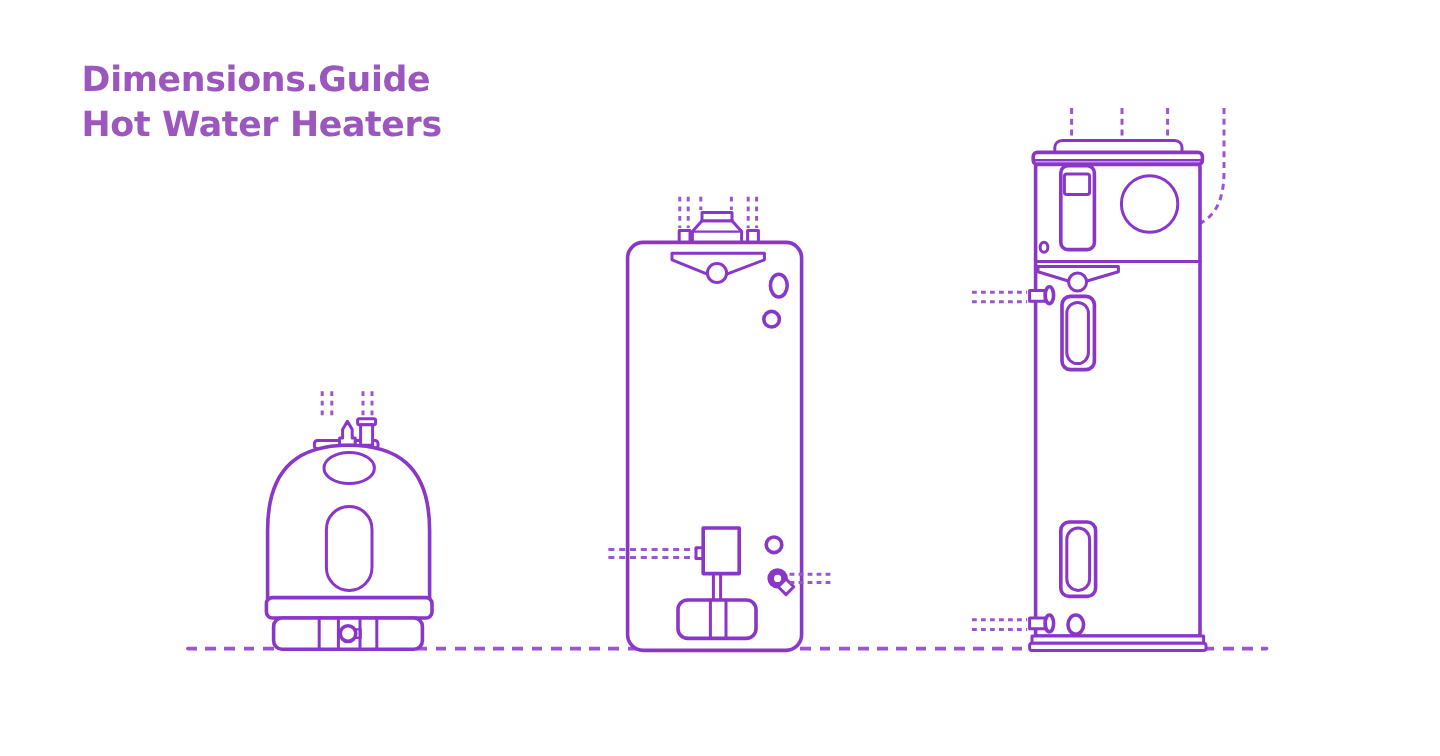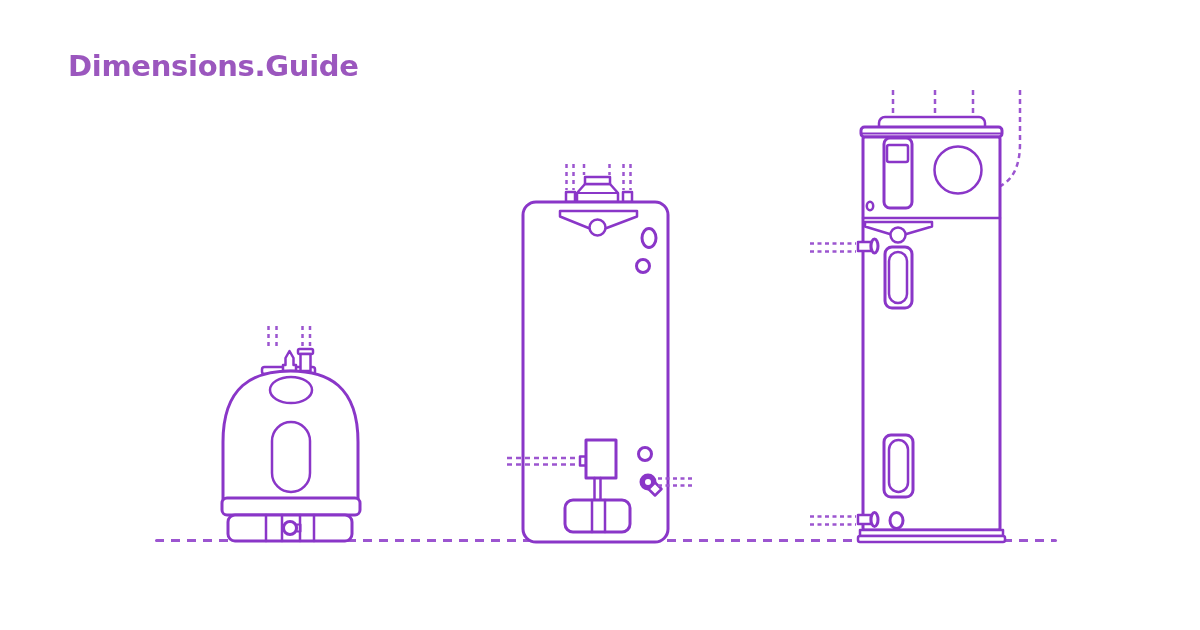--- a/index.html
+++ b/index.html
@@ -25,20 +25,21 @@
   .dash{stroke:var(--dash-color);fill:none;stroke-linecap:butt;}
   .fill{fill:var(--line-color);stroke:none;}
 </style>
 </head>
 <body>
 
 <div class="canvas">
 
   <div class="title-block">
     <div>Dimensions.Guide</div>
+    <div>Hot Water Heaters</div>
   </div>
 
   <div class="ground"></div>
 
   <div class="fig" style="left:215px;top:320px;" aria-label="Compact lowboy electric water heater drawing">
     <svg width="150" height="228" viewBox="0 0 150 228">
 
       <path class="dash" stroke-width="2.5" stroke-dasharray="4 4" d="M53.5,6 V30 M61.5,6 V30 M87.5,6 V26 M95,6 V26"></path>
 
       <rect class="fw" stroke-width="2.5" x="47" y="47" width="53" height="7" rx="2.5"></rect>

